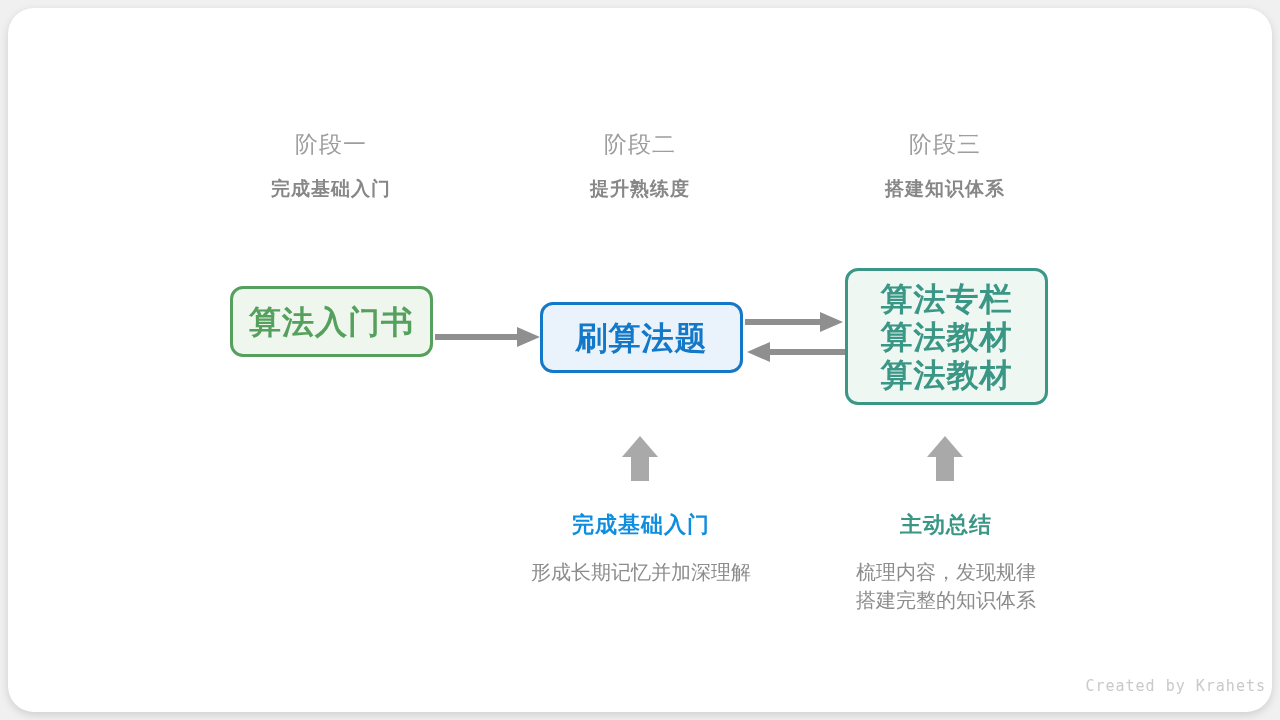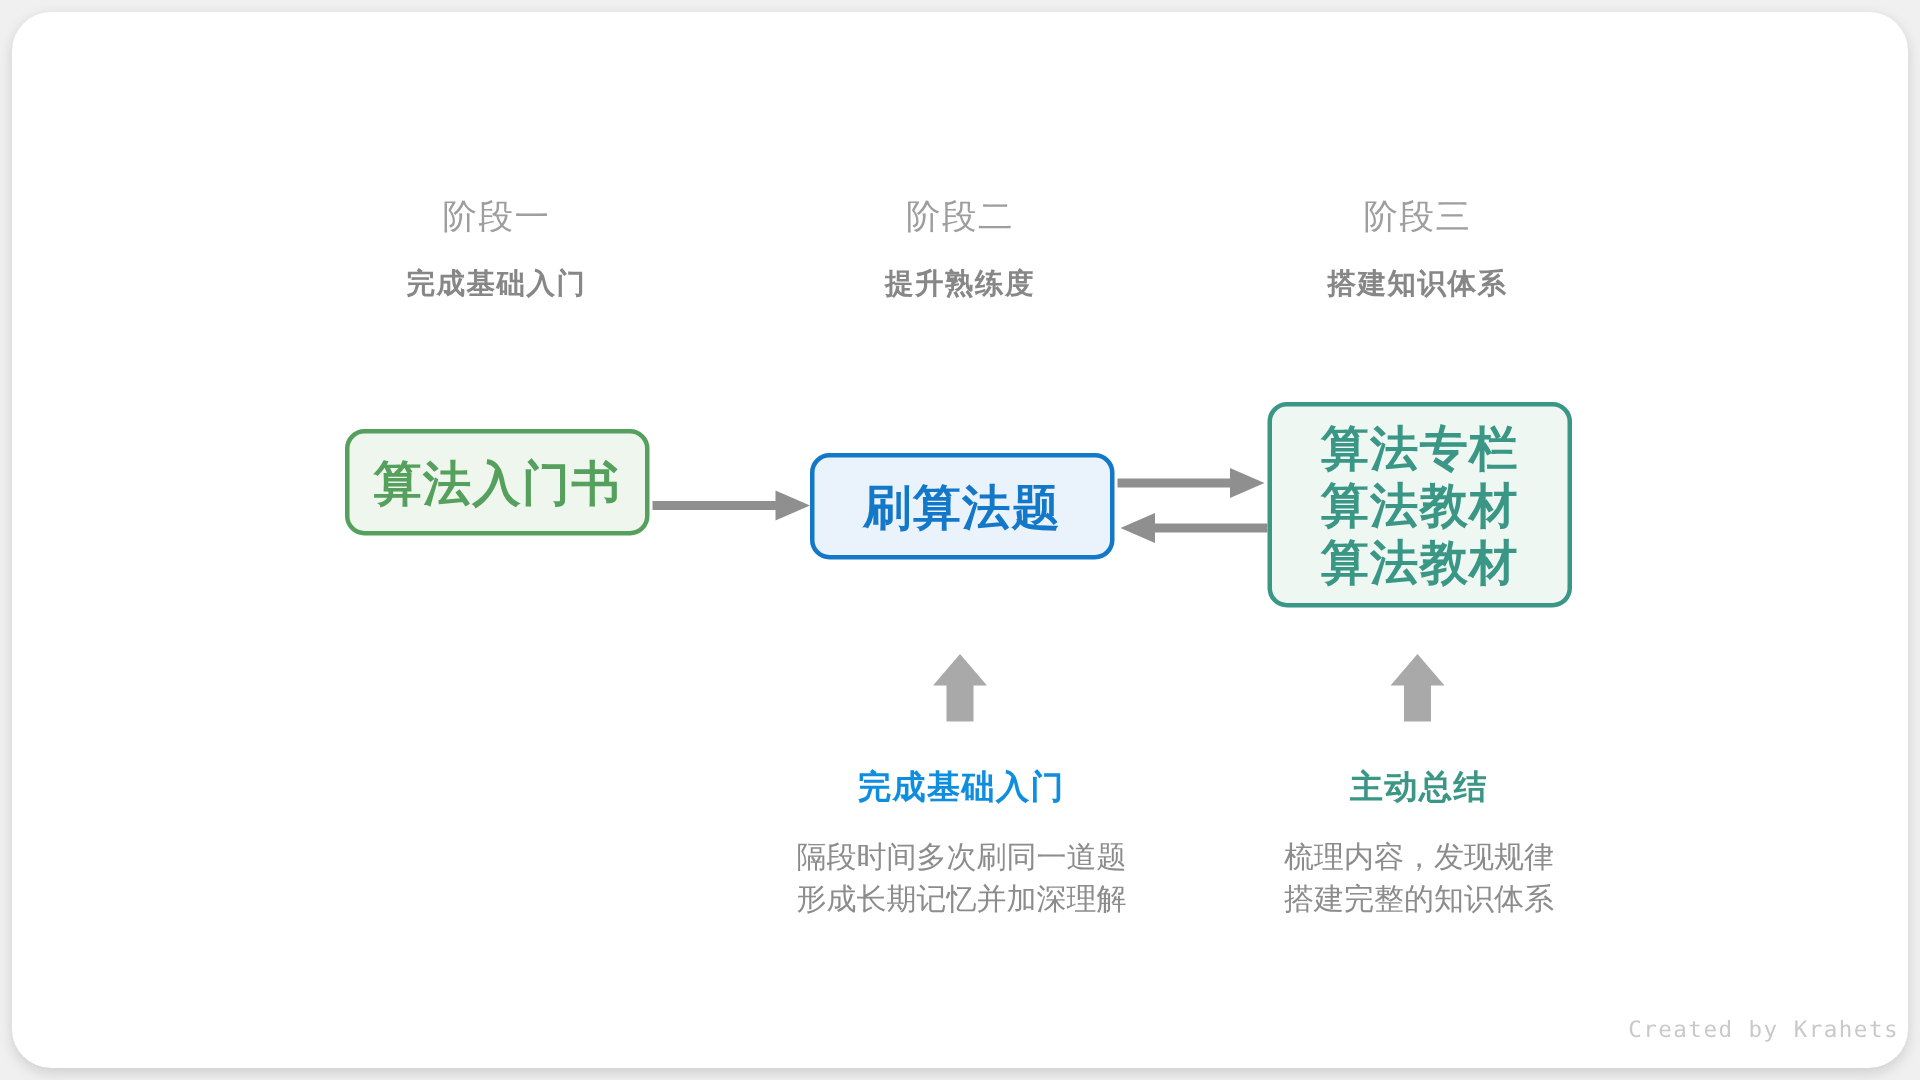--- a/index.html
+++ b/index.html
@@ -135,21 +135,20 @@
     <g>
       <polygon points="640,436 658,457 649,457 649,481 631,481 631,457 622,457" fill="#a9a9a9"></polygon>
     </g>
     <g>
       <polygon points="945,436 963,457 954,457 954,481 936,481 936,457 927,457" fill="#a9a9a9"></polygon>
     </g>
   </svg>
 
   <div class="abs anno-title anno-title-blue" style="left:511px; top:510px;">完成基础入门</div>
   <div class="abs anno-desc" style="left:491px; top:558px;">
-    <div>隔段时间多次刷同一道题</div>
     <div>形成长期记忆并加深理解</div>
   </div>
 
   <div class="abs anno-desc" style="left:796px; top:558px;">
     <div>梳理内容，发现规律</div>
     <div>搭建完整的知识体系</div>
   </div>
   <div class="abs anno-title anno-title-teal" style="left:816px; top:510px;">主动总结</div>
 
   <div class="abs credit" style="right:42px; top:677px;">Created by Krahets</div>

